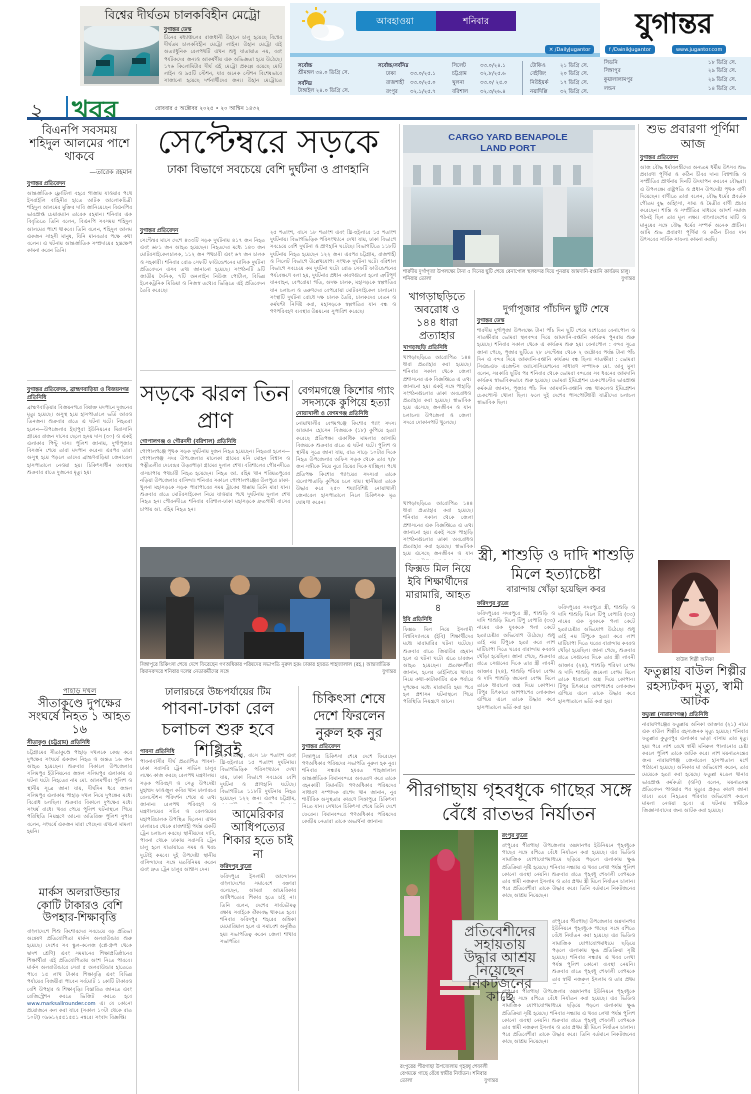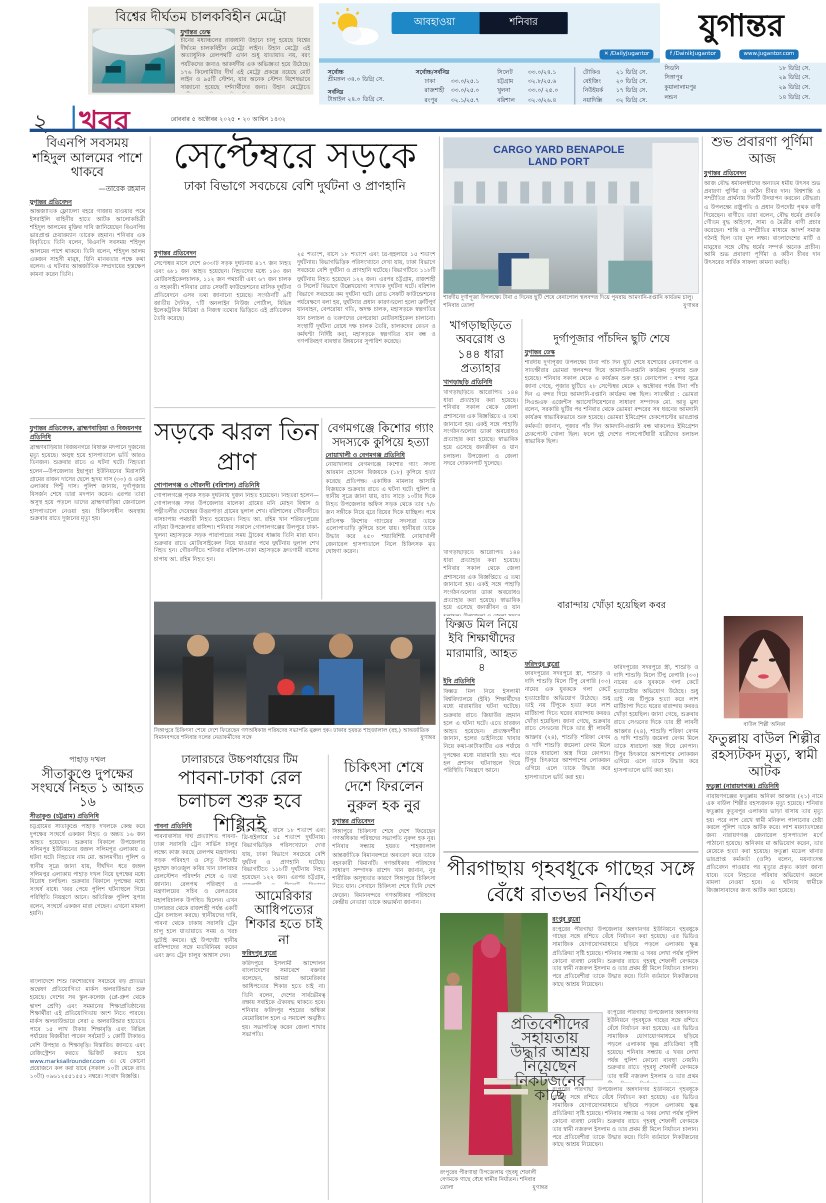--- a/index.html
+++ b/index.html
@@ -17,32 +17,32 @@
   #metro-box { left: 80px; top: 6px; width: 205px; height: 80px; background: #ecebe6; }
   #metro-title { left: 0; top: 3px; width: 205px; font-size: 12px; }
   #metro-photo { left: 4px; top: 20px; width: 75px; height: 58px; background: linear-gradient(160deg,#cfd6d8,#7fa1a6 50%,#2a6e78); }
   #metro-byline { left: 84px; top: 18px; }
   #metro-body { left: 84px; top: 28px; width: 118px; height: 50px; overflow: hidden; }
 
   #weather { left: 290px; top: 3px; width: 310px; height: 92px; background: #e3f0f8; }
   #weather-sun { left: 8px; top: 4px; width: 48px; height: 36px; }
   #weather-tab { left: 66px; top: 8px; width: 160px; height: 20px; background: #1e88c7; border-radius: 2px; }
   #weather-tab .left { position: absolute; left: 0; top: 0; width: 78px; height: 20px; color: #fff; font-size: 9px; text-align: center; line-height: 20px; }
-  #weather-tab .right { position: absolute; left: 80px; top: 0; width: 80px; height: 20px; background: #0f172a; color: #fff; font-size: 9px; text-align: center; line-height: 20px; }
+  #weather-tab .right { position: absolute; left: 80px; top: 0; width: 80px; height: 20px; background: #4c1d95; color: #fff; font-size: 9px; text-align: center; line-height: 20px; }
   #weather-bar { left: 0; top: 50px; width: 310px; height: 4px; background: #8fc6e6; }
   .wx { position: absolute; font-size: 5.3px; color: #334; white-space: nowrap; }
 
   #masthead-logo { left: 600px; top: 5px; width: 148px; height: 38px; font-family: "DejaVu Serif", serif; font-size: 28px; font-weight: bold; color: #111; text-align: center; line-height: 38px; }
   .social { position: absolute; top: 45px; height: 9px; background: #1d74b8; color: #fff; font-size: 5px; border-radius: 3px; line-height: 9px; padding: 0 4px; white-space: nowrap; }
   #wx-right-bg { left: 600px; top: 57px; width: 151px; height: 38px; background: #e3f0f8; }
 
   
   #page-num { left: 30px; top: 94px; font-size: 22px; font-family: "DejaVu Serif", serif; color: #333; }
   #page-divider { left: 66px; top: 96px; width: 2px; height: 22px; background: #1d74b8; }
-  #section-name { left: 72px; top: 90px; font-size: 26px; font-weight: bold; color: #be185d; font-family: "DejaVu Serif", serif; }
+  #section-name { left: 72px; top: 90px; font-size: 26px; font-weight: bold; color: #15803d; font-family: "DejaVu Serif", serif; }
   #date-line { left: 155px; top: 105px; font-size: 5.5px; color: #444; }
   #header-rule { left: 27px; top: 117px; width: 720px; height: 3px; background: #1d4f8c; }
 </style>
 </head>
 <body>
 
 <div id="metro-box" class="abs">
   <div id="metro-title" class="abs hl">বিশ্বের দীর্ঘতম চালকবিহীন মেট্রো</div>
   <div id="metro-photo" class="abs">
     <svg width="75" height="58" viewBox="0 0 75 58">
@@ -138,26 +138,27 @@
   <div style="font-size:6.5px;text-align:right;color:#333;margin-top:3px;">—তারেক রহমান</div>
   <div class="byline">যুগান্তর প্রতিবেদন</div>
   <div class="body-text" style="height:176px;overflow:hidden;">আন্তর্জাতিক ফ্লোটিলা বহরে গাজায় যাওয়ার পথে ইসরাইলি বাহিনীর হাতে আটক আলোকচিত্রী শহিদুল আলমের মুক্তির দাবি জানিয়েছেন বিএনপির ভারপ্রাপ্ত চেয়ারম্যান তারেক রহমান। শনিবার এক বিবৃতিতে তিনি বলেন, বিএনপি সবসময় শহিদুল আলমের পাশে থাকবে। তিনি বলেন, শহিদুল আলম একজন সাহসী মানুষ, যিনি মানবতার পক্ষে কথা বলেন। এ ঘটনায় আন্তর্জাতিক সম্প্রদায়ের হস্তক্ষেপ কামনা করেন তিনি।</div>
 </div>
 <div class="rule-h" style="left:27px;top:380px;width:105px;"></div>
 <div class="abs" style="left:27px;top:384px;width:105px;">
   <div class="byline">যুগান্তর প্রতিবেদক, ব্রাহ্মণবাড়িয়া ও বিজয়নগর প্রতিনিধি</div>
   <div class="body-text" style="height:180px;overflow:hidden;">ব্রাহ্মণবাড়িয়ার বিজয়নগরে বিষাক্ত মদপানে দুজনের মৃত্যু হয়েছে। অসুস্থ হয়ে হাসপাতালে ভর্তি আরও তিনজন। শুক্রবার রাতে এ ঘটনা ঘটে। নিহতরা হলেন—উপজেলার ইছাপুরা ইউনিয়নের মিরাসানি গ্রামের রাজন দাসের ছেলে হৃদয় দাস (৩০) ও একই এলাকার পিন্টু দাস। পুলিশ জানায়, দুর্গাপূজার বিসর্জন শেষে তারা মদপান করেন। এরপর তারা অসুস্থ হয়ে পড়লে তাদের ব্রাহ্মণবাড়িয়া জেনারেল হাসপাতালে নেওয়া হয়। চিকিৎসাধীন অবস্থায় শুক্রবার রাতে দুজনের মৃত্যু হয়।</div>
 </div>
 <div class="abs" style="left:27px;top:685px;width:105px;">
-  <div style="font-size:7px;text-align:center;color:#333;">পাহাড় দখল</div>
+  <div style="font-size:7px;text-align:center;color:#333;text-decoration:underline;">পাহাড় দখল</div>
   <div class="hl" style="font-size:11.5px;">সীতাকুণ্ডে দুপক্ষের সংঘর্ষে নিহত ১ আহত ১৬</div>
   <div class="byline">সীতাকুণ্ড (চট্টগ্রাম) প্রতিনিধি</div>
   <div class="body-text" style="height:130px;overflow:hidden;">চট্টগ্রামের সীতাকুণ্ডে পাহাড় দখলকে কেন্দ্র করে দুপক্ষের সংঘর্ষে একজন নিহত ও অন্তত ১৬ জন আহত হয়েছেন। শুক্রবার বিকালে উপজেলার সলিমপুর ইউনিয়নের জঙ্গল সলিমপুর এলাকায় এ ঘটনা ঘটে। নিহতের নাম মো. আলমগীর। পুলিশ ও স্থানীয় সূত্রে জানা যায়, দীর্ঘদিন ধরে জঙ্গল সলিমপুর এলাকায় পাহাড় দখল নিয়ে দুপক্ষের মধ্যে বিরোধ চলছিল। শুক্রবার বিকালে দুপক্ষের মধ্যে সংঘর্ষ বাধে। খবর পেয়ে পুলিশ ঘটনাস্থলে গিয়ে পরিস্থিতি নিয়ন্ত্রণে আনে। অতিরিক্ত পুলিশ সুপার বলেন, সংঘর্ষে একজন মারা গেছেন। এখনো মামলা হয়নি।</div>
 </div>
 <div class="abs" style="left:27px;top:887px;width:105px;">
+  <div class="hl" style="font-size:11px;">মার্কস অলরাউন্ডার কোটি টাকারও বেশি উপহার-শিক্ষাবৃত্তি</div>
   <div class="body-text" style="margin-top:3px;height:110px;overflow:hidden;">
     <span>বাংলাদেশে শিশু কিশোরদের সবচেয়ে বড় প্রতিভা অন্বেষণ প্রতিযোগিতা মার্কস অলরাউন্ডার শুরু হয়েছে। দেশের সব স্কুল-কলেজ (প্লে-গ্রুপ থেকে দ্বাদশ শ্রেণি) এবং সমমানের শিক্ষাপ্রতিষ্ঠানের শিক্ষার্থীরা এই প্রতিযোগিতায় অংশ নিতে পারবে। মার্কস অলরাউন্ডারে সেরা ৫ অলরাউন্ডার হাতেতে পাবে ১৫ লাখ টাকার শিক্ষাবৃত্তি এবং বিভিন্ন পর্যায়ের বিজয়ীরা পাবেন সর্বমোট ১ কোটি টাকারও বেশি উপহার ও শিক্ষাবৃত্তি। বিস্তারিত জানতে এবং রেজিস্ট্রেশন করতে ভিজিট করতে হবে</span>
     <span style="color:#1d4f8c;">www.marksallrounder.com</span>
     <span>এ। যে কোনো প্রয়োজনে কল করা যাবে (সকাল ১০টা থেকে রাত ১০টা) ০৯৬১২৫৫১৫৫১ নম্বরে। সংবাদ বিজ্ঞপ্তি।</span>
   </div>
 </div>
 <div class="rule-v" style="left:136px;top:124px;height:970px;"></div>
 
 <div class="abs" style="left:140px;top:122px;width:256px;">
   <div class="hl" style="font-size:33px;line-height:40px;">সেপ্টেম্বরে সড়কে</div>
@@ -276,20 +277,21 @@
 <div class="abs" style="left:403px;top:500px;width:70px;">
   <div class="body-text" style="height:60px;overflow:hidden;">খাগড়াছড়িতে আরোপিত ১৪৪ ধারা প্রত্যাহার করা হয়েছে। শনিবার সকাল থেকে জেলা প্রশাসনের এক বিজ্ঞপ্তিতে এ তথ্য জানানো হয়। একই সঙ্গে পাহাড়ি সংগঠনগুলোর ডাকা অবরোধও প্রত্যাহার করা হয়েছে। স্বাভাবিক হয়ে এসেছে জনজীবন ও যান চলাচল। উপজেলা ও জেলা সদরে দোকানপাট খুলেছে।</div>
 </div>
 <div class="abs" style="left:403px;top:562px;width:70px;">
   <div class="hl" style="font-size:10px;line-height:13px;">ফিক্সড মিল নিয়ে ইবি শিক্ষার্থীদের মারামারি, আহত ৪</div>
   <div class="byline">ইবি প্রতিনিধি</div>
   <div class="body-text" style="height:150px;overflow:hidden;">ফিক্সড মিল নিয়ে ইসলামী বিশ্ববিদ্যালয়ে (ইবি) শিক্ষার্থীদের মধ্যে মারামারির ঘটনা ঘটেছে। শুক্রবার রাতে জিয়াউর রহমান হলে এ ঘটনা ঘটে। এতে চারজন আহত হয়েছেন। প্রত্যক্ষদর্শীরা জানান, হলের ডাইনিংয়ে খাবার নিয়ে কথা-কাটাকাটির এক পর্যায়ে দুপক্ষের মধ্যে মারামারি হয়। পরে হল প্রশাসন ঘটনাস্থলে গিয়ে পরিস্থিতি নিয়ন্ত্রণে আনে।</div>
 </div>
 
 <div class="abs" style="left:477px;top:546px;width:158px;">
+  <div class="hl" style="font-size:15px;line-height:19px;">স্ত্রী, শাশুড়ি ও দাদি শাশুড়ি মিলে হত্যাচেষ্টা</div>
   <div class="hl" style="font-size:8.5px;margin-top:1px;">বারান্দায় খোঁড়া হয়েছিল কবর</div>
 </div>
 <div class="abs" style="left:477px;top:598px;width:78px;">
   <div class="byline">ফরিদপুর ব্যুরো</div>
   <div class="body-text" style="height:165px;overflow:hidden;">ফরিদপুরের সদরপুরে স্ত্রী, শাশুড়ি ও দাদি শাশুড়ি মিলে টিপু বেপারি (৩৩) নামের এক যুবককে গলা কেটে হত্যাচেষ্টার অভিযোগ উঠেছে। শুধু তাই নয় টিপুকে হত্যা করে লাশ মাটিচাপা দিতে ঘরের বারান্দায় কবরও খোঁড়া হয়েছিল। জানা গেছে, শুক্রবার রাতে সেগুনের দিকে তার স্ত্রী লাবনী আক্তার (২৪), শাশুড়ি শরিফা বেগম ও দাদি শাশুড়ি জমেলা বেগম মিলে তাকে ধারালো অস্ত্র দিয়ে কোপান। টিপুর চিৎকারে আশপাশের লোকজন এগিয়ে এলে তাকে উদ্ধার করে হাসপাতালে ভর্তি করা হয়।</div>
 </div>
 <div class="abs" style="left:558px;top:604px;width:77px;">
   <div class="body-text" style="height:165px;overflow:hidden;">ফরিদপুরের সদরপুরে স্ত্রী, শাশুড়ি ও দাদি শাশুড়ি মিলে টিপু বেপারি (৩৩) নামের এক যুবককে গলা কেটে হত্যাচেষ্টার অভিযোগ উঠেছে। শুধু তাই নয় টিপুকে হত্যা করে লাশ মাটিচাপা দিতে ঘরের বারান্দায় কবরও খোঁড়া হয়েছিল। জানা গেছে, শুক্রবার রাতে সেগুনের দিকে তার স্ত্রী লাবনী আক্তার (২৪), শাশুড়ি শরিফা বেগম ও দাদি শাশুড়ি জমেলা বেগম মিলে তাকে ধারালো অস্ত্র দিয়ে কোপান। টিপুর চিৎকারে আশপাশের লোকজন এগিয়ে এলে তাকে উদ্ধার করে হাসপাতালে ভর্তি করা হয়।</div>
 </div>
 <div class="rule-v" style="left:638px;top:124px;height:970px;"></div>

